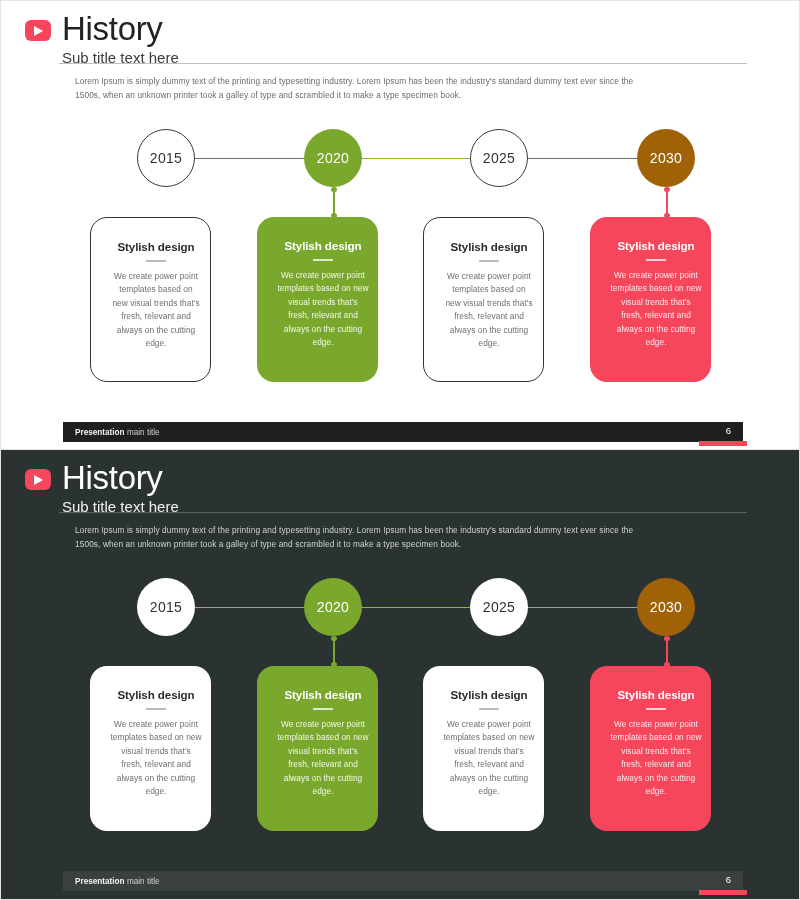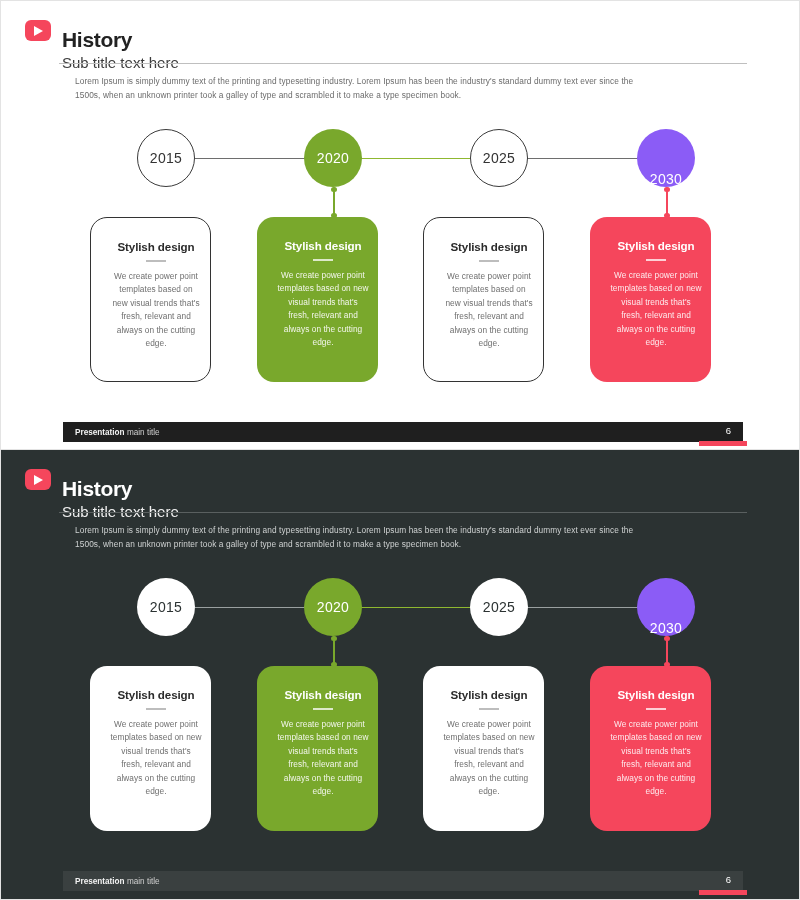--- a/index.html
+++ b/index.html
@@ -28,23 +28,22 @@
     margin-top: 7px;
   }
   .brand-icon::after {
     content: ""; position: absolute; left: 9px; top: 5.5px;
     border-left: 9px solid #ffffff;
     border-top: 5.5px solid transparent;
     border-bottom: 5.5px solid transparent;
   }
   .titles { margin-top: -2px; }
   .main-title {
-    font-size: 21px; font-weight: bold; letter-spacing: -0.3px;
+    font-size: 33px; font-weight: normal; letter-spacing: -0.3px;
     line-height: 1.08;
-    margin-top: 18px;
   }
   .sub-title { font-size: 15px; line-height: 1.35; margin-top: 1px; }
   .light .main-title { color: #222222; }
   .light .sub-title  { color: #3c3c3c; }
   .dark  .main-title { color: #ffffff; }
   .dark  .sub-title  { color: #f0f0f0; }
 
   .divider { position: absolute; left: 58px; top: 62px; width: 688px; height: 1px; }
   .light .divider { background: #bfbfbf; }
   .dark  .divider { background: #5a6060; }
@@ -71,21 +70,21 @@
 
   .node {
     position: absolute; top: 0; width: 58px; height: 58px;
     border-radius: 50%;
     display: flex; align-items: center; justify-content: center;
     font-size: 14px; letter-spacing: 0.3px;
   }
   .node.outline-light { background: #ffffff; border: 1.3px solid #3a3a3a; color: #333333; }
   .node.outline-dark  { background: #ffffff; border: none;               color: #2b3232; }
   .node.green { background: #79a82c; color: #ffffff; }
-  .node.red   { background: #8b5cf6; color: #ffffff; align-items: flex-end; }
+  .node.red   { background: #a16207; color: #ffffff; }
 
   .connector { position: absolute; width: 2px; }
   .connector .line { position: absolute; left: 0; top: 3px; width: 2px; height: 100%; }
   .connector .dot {
     position: absolute; left: -1.6px; width: 5.2px; height: 5.2px; border-radius: 50%;
   }
   .connector .dot.top { top: 0; }
   .connector .dot.bot { bottom: -3px; }
   .connector.green .line, .connector.green .dot { background: #79a82c; }
   .connector.red   .line, .connector.red   .dot { background: #f5465c; }

